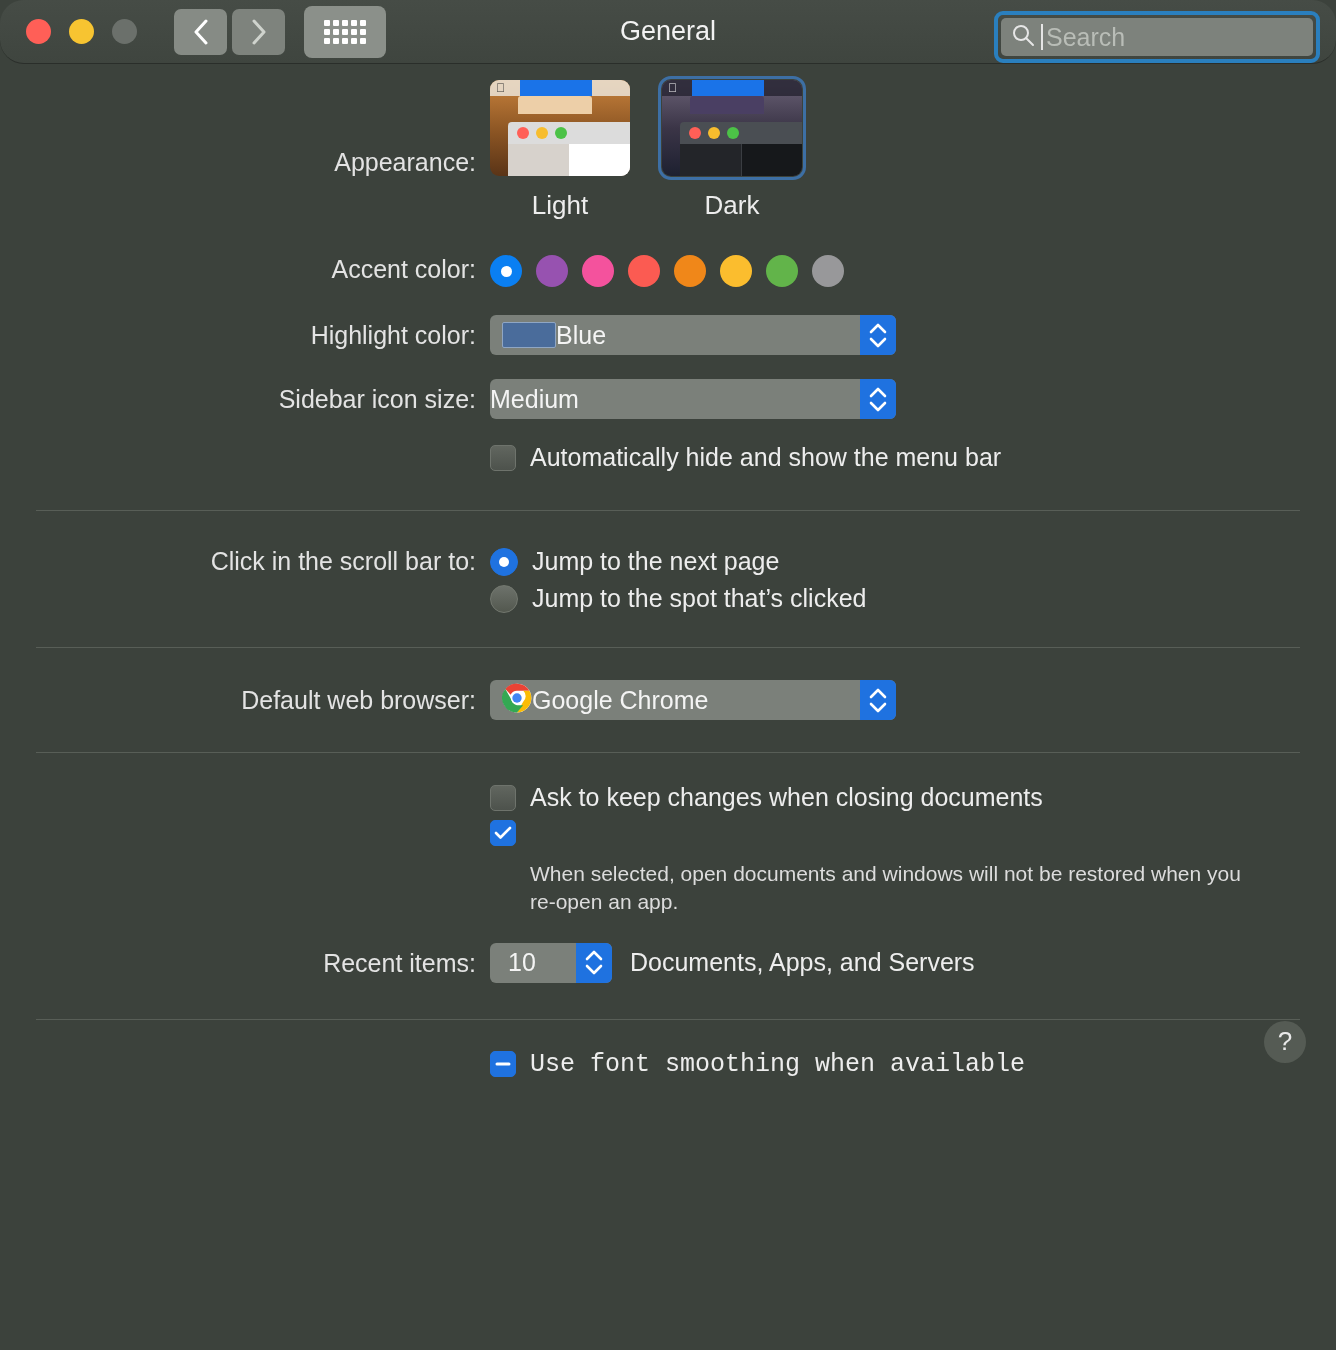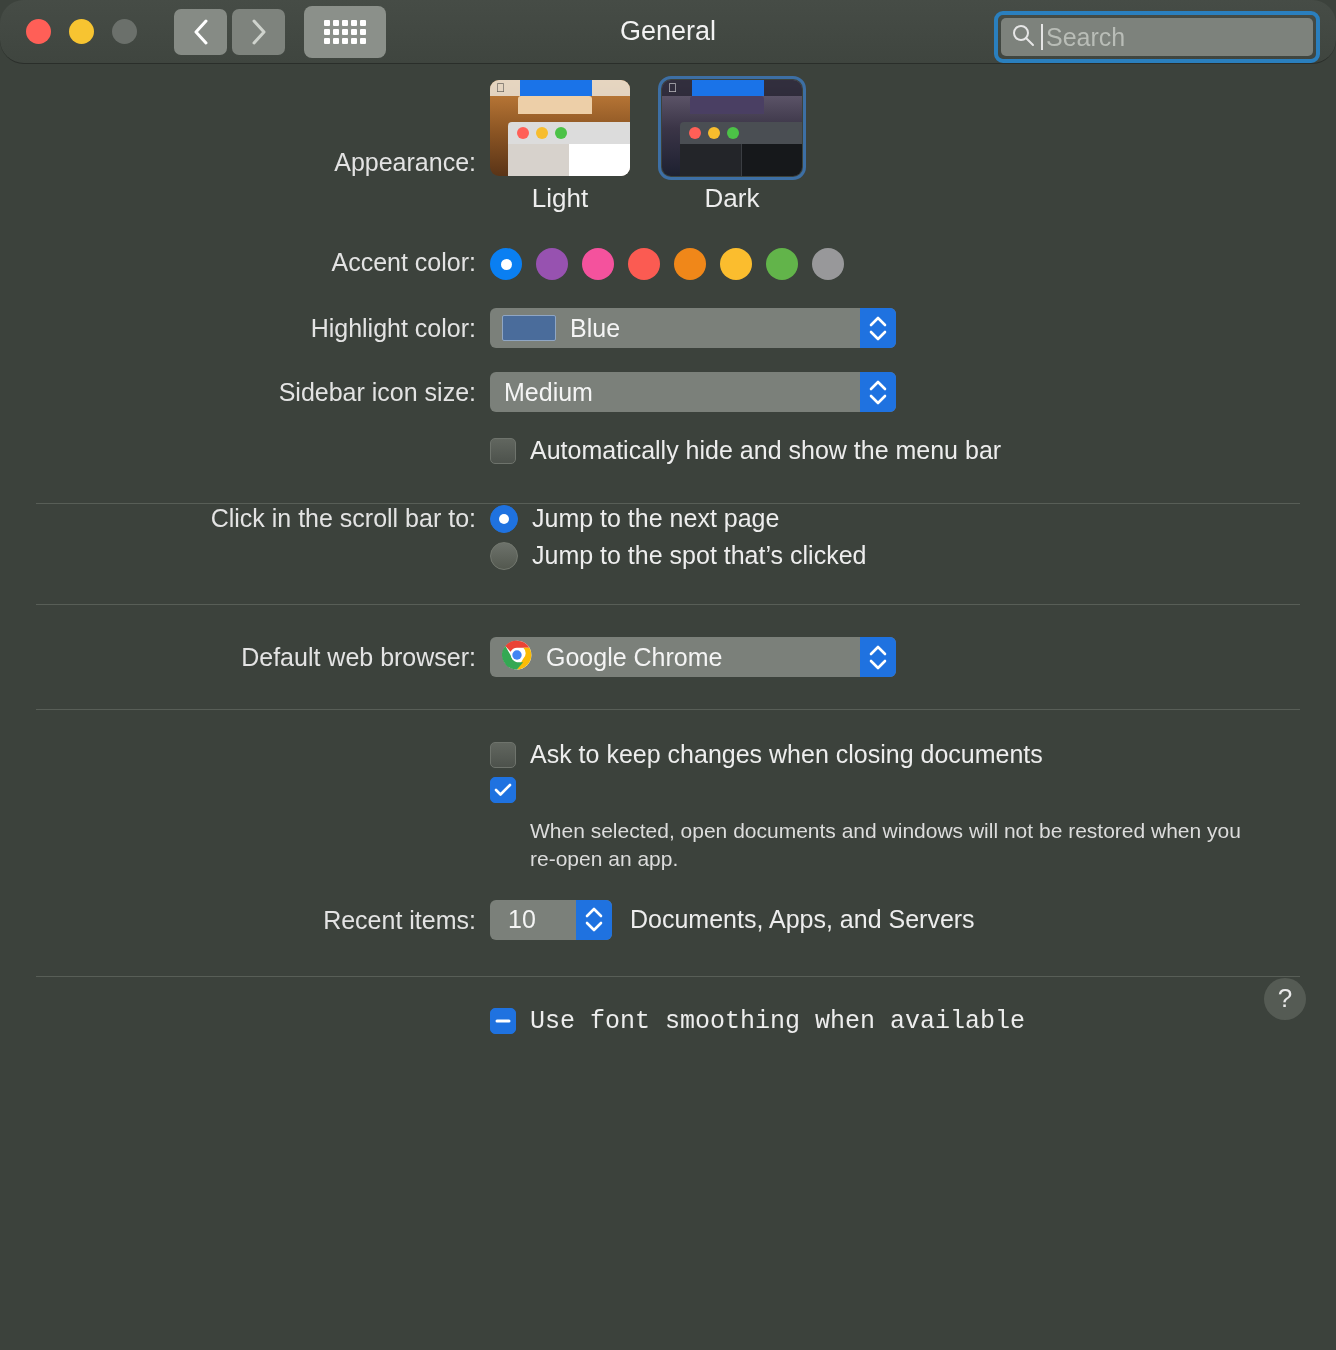--- a/index.html
+++ b/index.html
@@ -79,21 +79,21 @@
 
   
   .appearance-row { margin-top: 8px; }
   .themes { display: flex; gap: 32px; }
   .theme { width: 140px; text-align: center; }
   .thumb {
     width: 140px; height: 96px; border-radius: 9px;
     position: relative; overflow: hidden;
   }
   .thumb.sel { outline: 3px solid #3d6fa5; outline-offset: 1px; }
-  .theme-name { font-size: 26px; margin-top: 7px; color: #ededed; }
+  .theme-name { font-size: 26px; margin-top: 14px; color: #ededed; }
 
   
   .t-light { background: linear-gradient(180deg,#c8823c 0%, #8a5423 55%, #5a3417 100%); }
   .t-dark  { background: linear-gradient(180deg,#6b6277 0%, #3b3547 50%, #1d2030 100%); }
   .tb-menubar { position: absolute; top:0; left:0; right:0; height:16px; }
   .t-light .tb-menubar { background: rgba(235,228,216,.85); }
   .t-dark  .tb-menubar { background: rgba(40,38,52,.85); }
   .tb-blue { position: absolute; top:0; left:30px; width:72px; height:16px; background:#1a73e8; }
   .tb-apple { position:absolute; top:1px; left:6px; font-size:12px; line-height:14px; }
   .t-light .tb-apple { color:#333; }
@@ -121,21 +121,21 @@
     width:11px; height:11px; margin:-5.5px 0 0 -5.5px;
     background:#fff; border-radius:50%;
   }
 
   
   .popup {
     height: 40px; border-radius: 6px; background: #7b807a;
     display: inline-flex; align-items: center;
     position: relative; overflow: hidden;
   }
-  .popup .ptext { font-size: 25px; color: #f4f4f4; padding-left: 14px; }
+  .popup .ptext { font-size: 25px; color: #f4f4f4; }
   .popup .colorchip {
     width: 54px; height: 26px; background:#4a6c9b;
     border:1px solid #8fa6c4; border-radius:2px; margin-left:12px;
   }
   .popup .stepper {
     position:absolute; right:0; top:0; bottom:0; width:36px;
     background:#1f72e0; display:flex; flex-direction:column;
     align-items:center; justify-content:center; gap:3px;
   }
   .popup .stepper svg { display:block; }
@@ -358,21 +358,21 @@
       <label class="optline">
         <span class="cb"></span>
         <span class="opttext">Automatically hide and show the menu bar</span>
       </label>
     </div>
   </div>
 
   <div class="sep" style="margin-top:38px;"></div>
 
 
-  <div class="row" style="">
+  <div class="row" style="margin-top:36px;">
     <div class="lbl">Click in the scroll bar to:</div>
     <div class="ctrl">
       <label class="optline">
         <span class="rb on"></span>
         <span class="opttext">Jump to the next page</span>
       </label>
       <label class="optline">
         <span class="rb"></span>
         <span class="opttext">Jump to the spot that’s clicked</span>
       </label>

